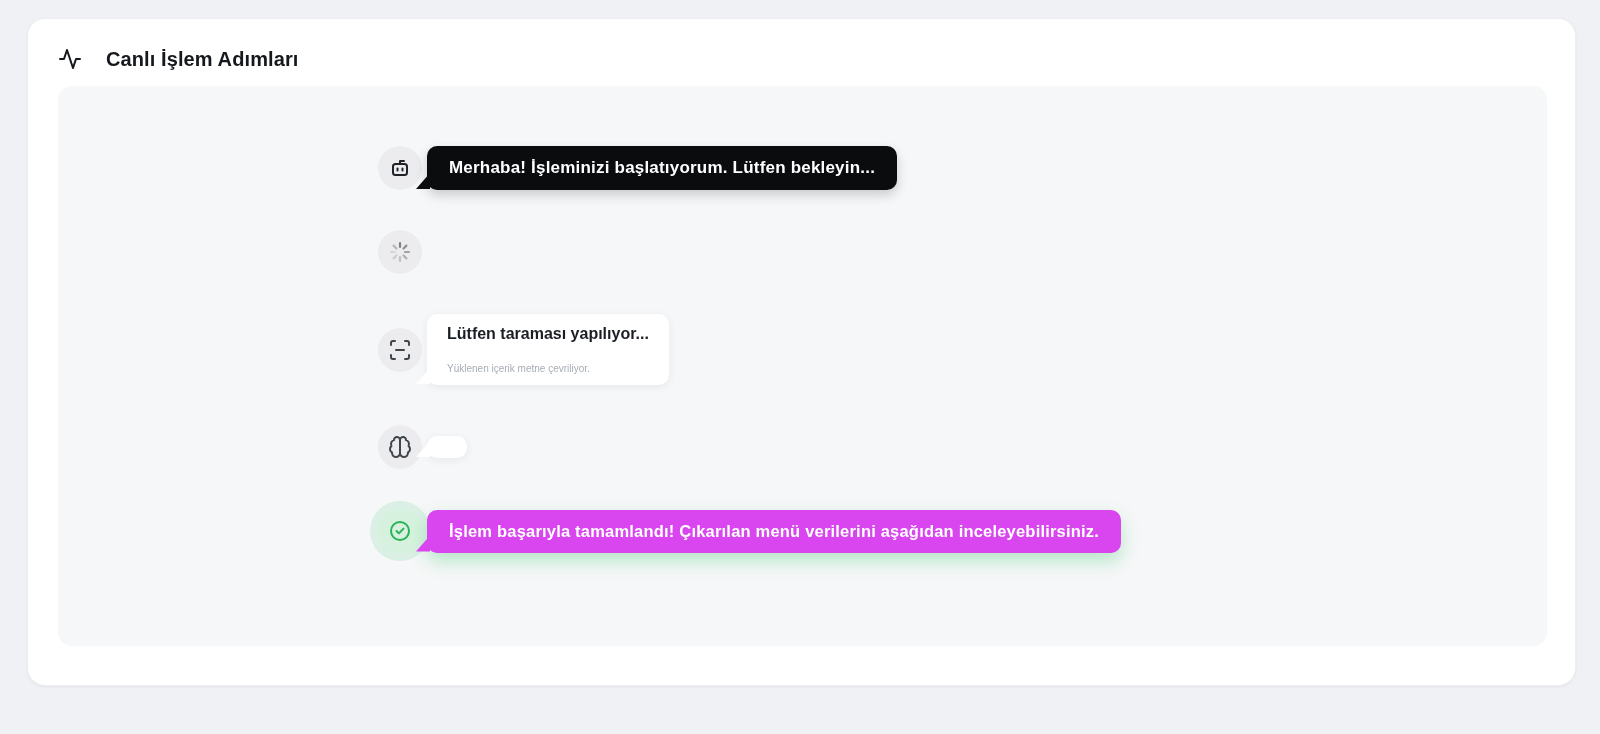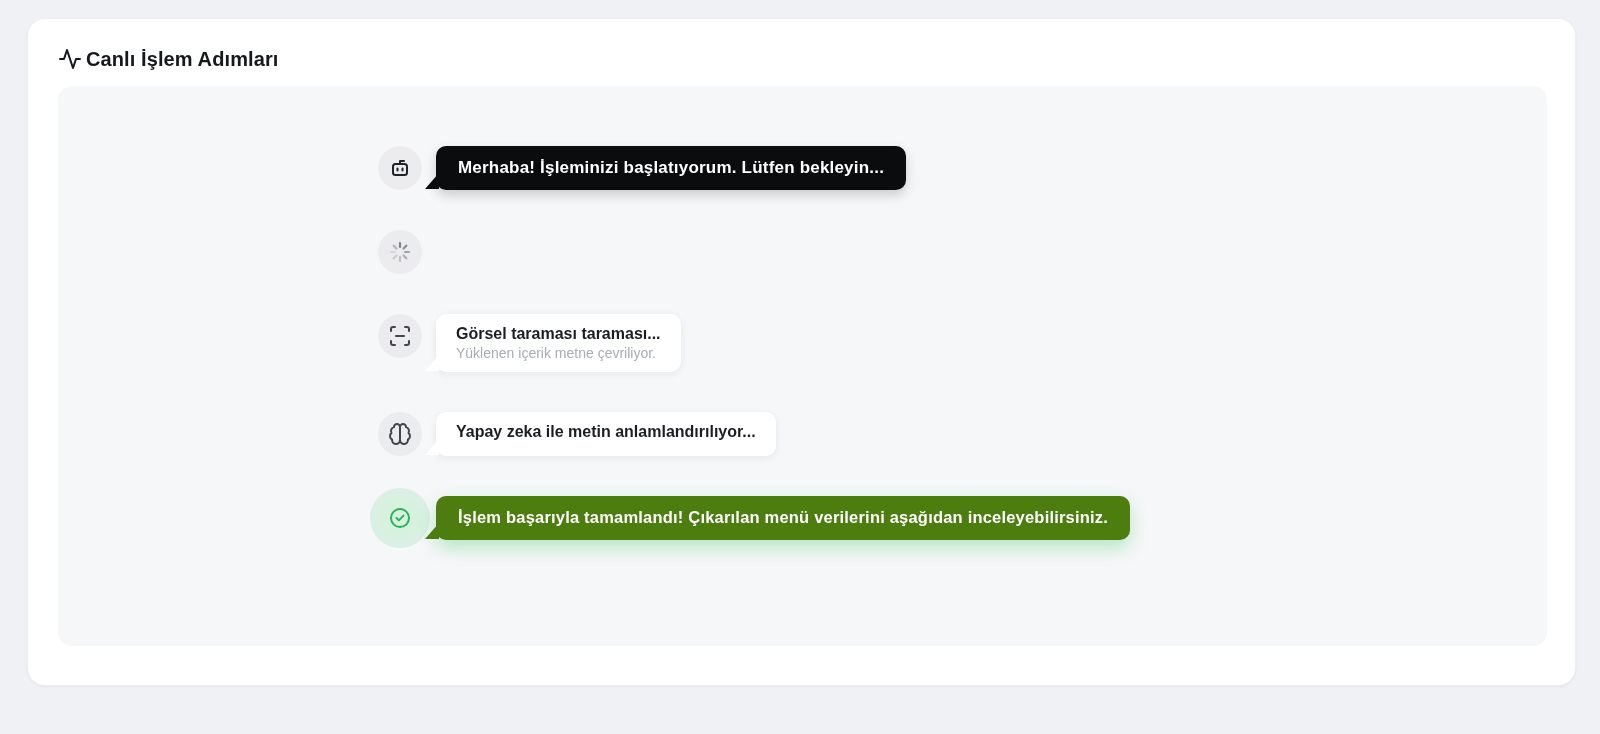--- a/index.html
+++ b/index.html
@@ -11,36 +11,36 @@
   }
   .card {
     position:absolute; left:27px; top:18px;
     width:1549px; height:668px;
     background:#ffffff;
     border:1px solid #eceef1;
     border-radius:18px;
     box-shadow:0 1px 3px rgba(16,24,40,.05);
   }
   .card-header {
-    display:flex; align-items:center; gap:4px;
+    display:flex; align-items:center; gap:24px;
     padding:28px 30px 0 30px;
   }
   .card-header .title {
     font-size:20px; font-weight:700; color:#15181c; letter-spacing:.1px;
   }
   .activity-icon svg { display:block; }
   .panel {
     margin:15px 30px 0 30px;
     width:1489px; height:560px;
     background:#f6f7f8;
     border-radius:14px;
     padding:60px 0 0 320px;
   }
   .chat-list { display:flex; flex-direction:column; gap:40px; align-items:flex-start; }
-  .chat-row { display:flex; gap:14px; }
+  .chat-row { display:flex; align-items:center; gap:5px; }
   .avatar {
     width:44px; height:44px; border-radius:50%;
     background:#ececee;
     display:flex; align-items:center; justify-content:center;
     flex:0 0 auto;
   }
   .avatar svg { display:block; }
   .avatar.success {
     background:#d6f2de;
     box-shadow:0 0 0 8px rgba(52,199,108,.14);
@@ -68,24 +68,24 @@
   }
   .bubble.light {
     background:#ffffff; color:#23272c;
     font-size:16px; font-weight:500;
     box-shadow:0 2px 8px rgba(17,24,39,.07);
   }
   .bubble.light .bubble-title {
     display:block; font-size:16px; font-weight:700; color:#1b1f24;
   }
   .bubble.light .bubble-sub {
-    display:block; margin-top:2px; font-size:14px; font-weight:400; color:#a7adb4;
+    display:block; margin-top:20px; font-size:10px; font-weight:400; color:#a7adb4;
   }
   .bubble.success {
-    background:#4d7c0f; color:#ffffff;
+    background:#d946ef; color:#ffffff;
     font-size:16.5px; font-weight:700; letter-spacing:.2px;
     padding:12px 22px;
     box-shadow:0 8px 18px rgba(34,192,91,.30);
   }
 </style>
 </head>
 <body>
 
 <div class="card">
 
@@ -138,36 +138,35 @@
             <svg width="24" height="24" viewBox="0 0 24 24" fill="none" stroke="#3f464d" stroke-width="2" stroke-linecap="round" stroke-linejoin="round">
               <path d="M3 7V5a2 2 0 0 1 2-2h2"></path>
               <path d="M17 3h2a2 2 0 0 1 2 2v2"></path>
               <path d="M21 17v2a2 2 0 0 1-2 2h-2"></path>
               <path d="M7 21H5a2 2 0 0 1-2-2v-2"></path>
               <path d="M8 12h8"></path>
             </svg>
           </span>
         </div>
         <div class="bubble light">
-          <span class="bubble-title">Görsel taraması taraması...</span>
+          <span class="bubble-title">Lütfen taraması yapılıyor...</span>
           <span class="bubble-sub">Yüklenen içerik metne çevriliyor.</span>
         </div>
       </div>
 
       <div class="chat-row">
         <div class="avatar">
           <span>
             <svg width="24" height="24" viewBox="0 0 24 24" fill="none" stroke="#3f464d" stroke-width="2" stroke-linecap="round" stroke-linejoin="round">
               <path d="M12 5a3 3 0 1 0-5.997.125 4 4 0 0 0-2.526 5.77 4 4 0 0 0 .556 6.588A4 4 0 1 0 12 18Z"></path>
               <path d="M12 5a3 3 0 1 1 5.997.125 4 4 0 0 1 2.526 5.77 4 4 0 0 1-.556 6.588A4 4 0 1 1 12 18Z"></path>
             </svg>
           </span>
         </div>
         <div class="bubble light">
-          <span class="bubble-title">Yapay zeka ile metin anlamlandırılıyor...</span>
         </div>
       </div>
 
       <div class="chat-row">
         <div class="avatar success">
           <span>
             <svg width="24" height="24" viewBox="0 0 24 24" fill="none" stroke="#27b356" stroke-width="2" stroke-linecap="round" stroke-linejoin="round">
               <circle cx="12" cy="12" r="9"></circle>
               <path d="m8.5 12 2.4 2.4 4.6-4.8"></path>
             </svg>

